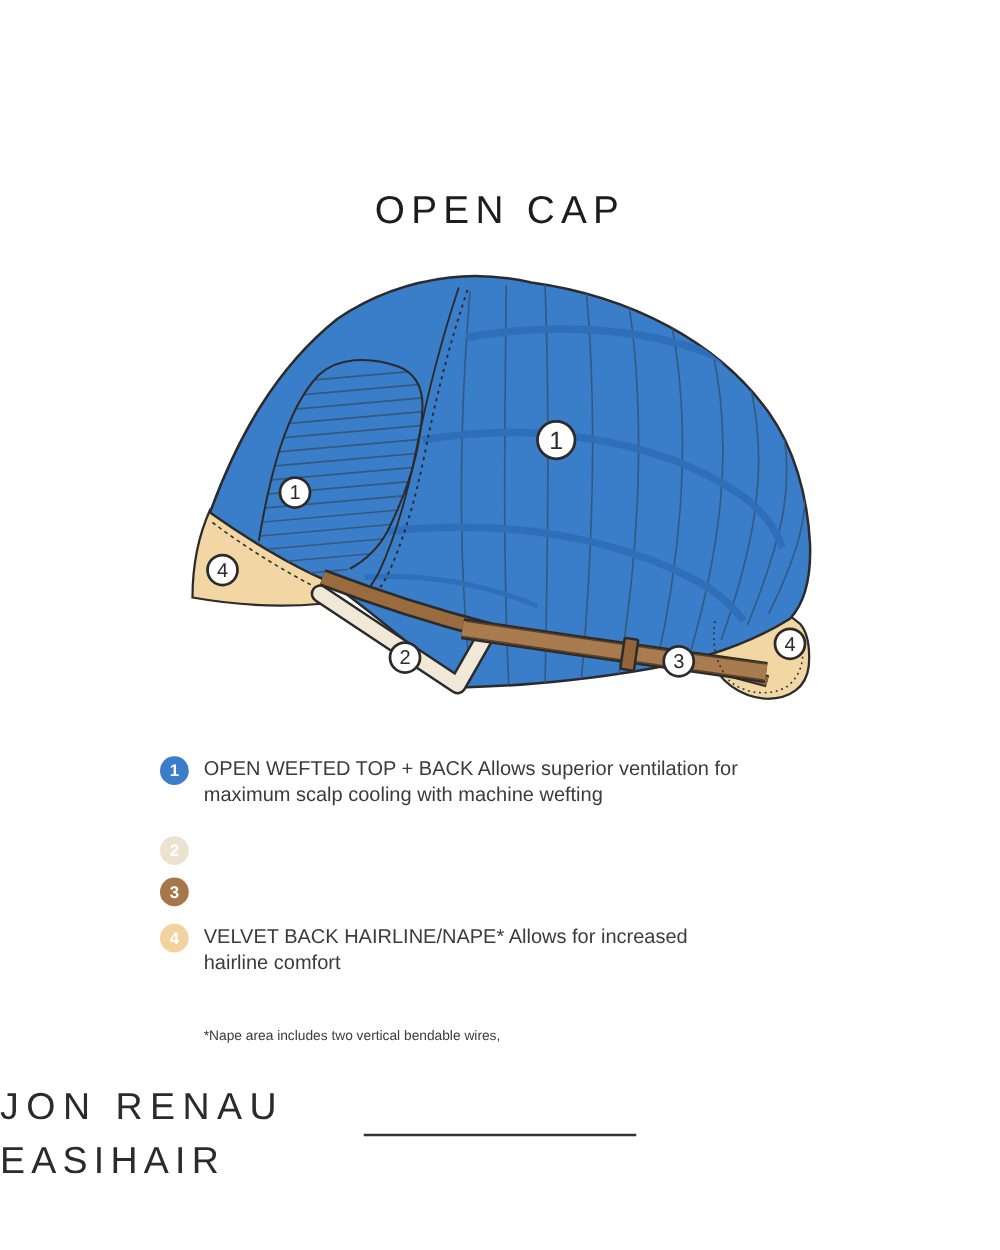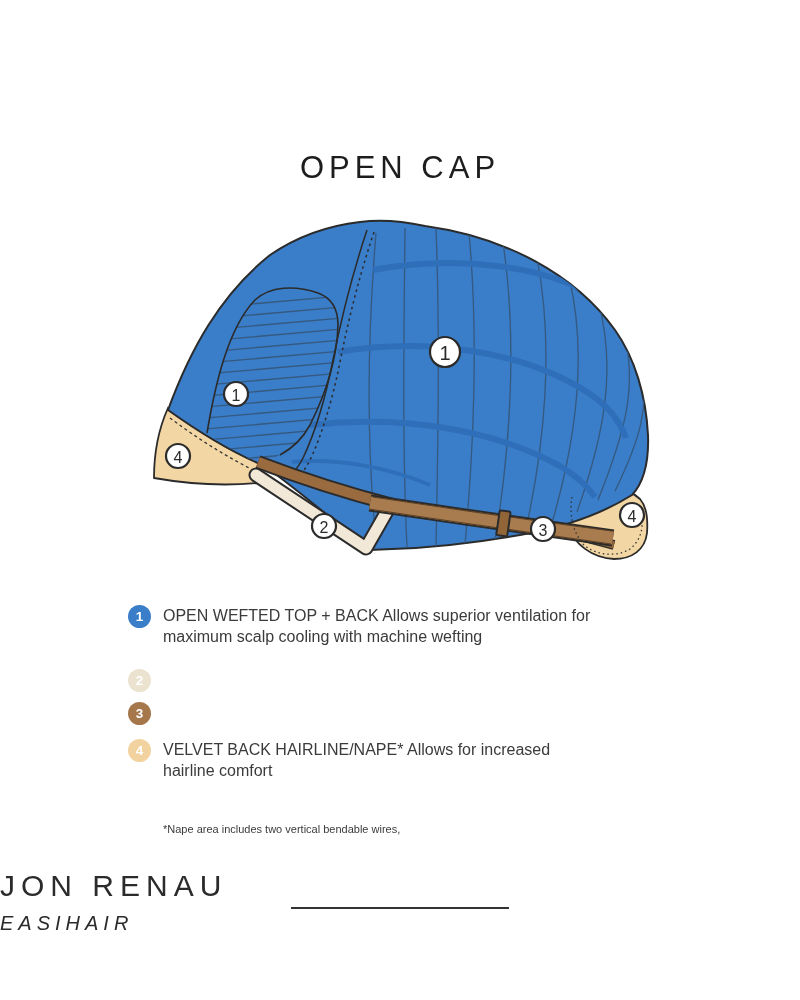--- a/index.html
+++ b/index.html
@@ -23,21 +23,21 @@
   .item-text{font-size:16px;line-height:21px;color:var(--text-ink,#3b3b3b);
     white-space:pre-line;width:600px;}
   .item-text b{font-weight:normal;}
   .footnote{position:absolute;left:163px;top:789px;font-size:11px;line-height:17px;
     color:var(--text-ink,#3b3b3b);margin-top:32px;}
   .footnote .fn2{padding-left:7px;}
 
   .logo{position:absolute;left:0;top:869px;width:800px;text-align:left;color:#2b2b2b;}
   .brand1{font-size:30px;letter-spacing:6px;}
   .brand-divider{width:218px;height:2px;background:#333;margin:4px auto 3px auto;}
-  .brand2{font-size:20px;letter-spacing:5px;font-style:italic;}
+  .brand2{font-size:30px;letter-spacing:5px;}
 
   .callout-num{font-size:16px;fill:#2b2b2b;}
   .callout-num-big{font-size:20px;fill:#2b2b2b;}
 </style>
 </head>
 <body>
 
 <div class="page">
 
 

